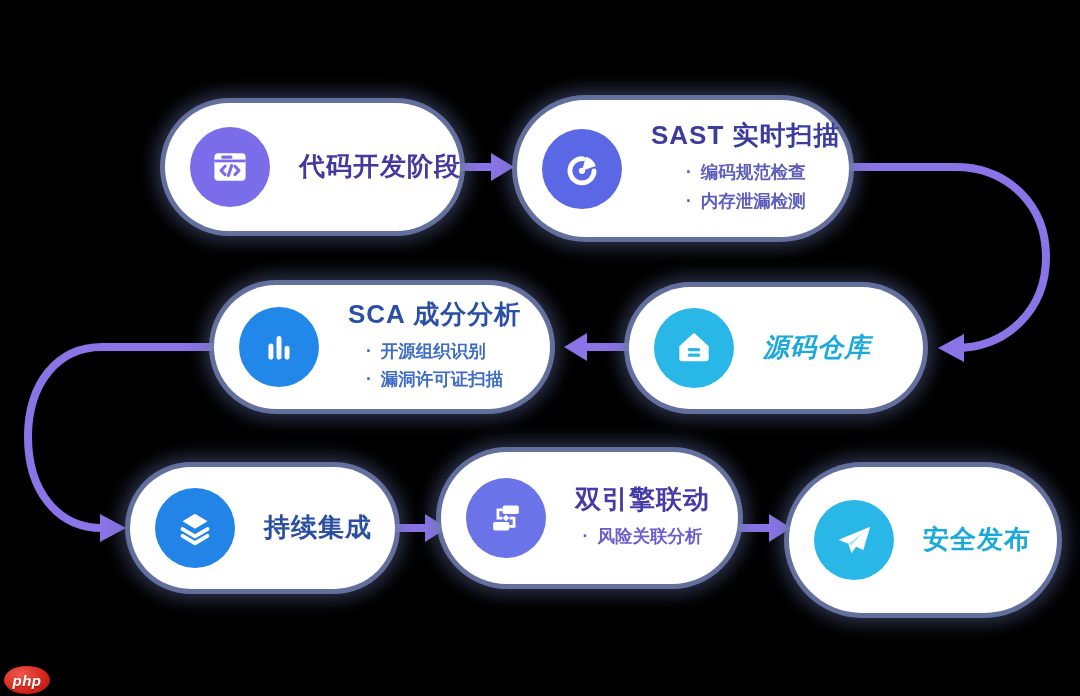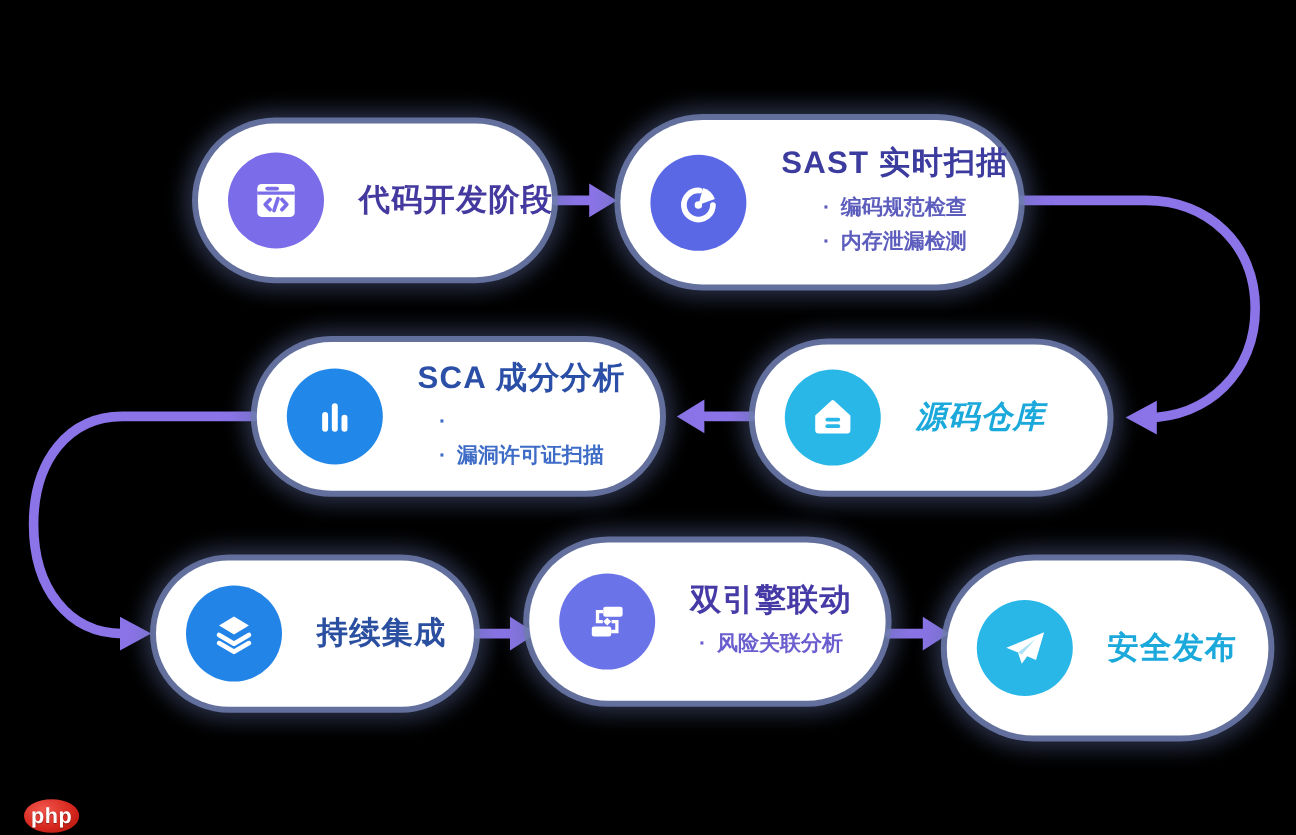--- a/index.html
+++ b/index.html
@@ -19,24 +19,24 @@
     width:80px;height:80px;border-radius:50%;flex:none;
     margin-left:25px;display:flex;align-items:center;justify-content:center;
   }
   .icon-circle svg{display:block;}
   .node-text{margin-left:29px;display:flex;flex-direction:column;align-items:center;}
   .node-title{font-size:26px;font-weight:bold;letter-spacing:1px;line-height:1.15;white-space:nowrap;}
   .node-bullets{margin-top:7px;font-size:17.5px;font-weight:bold;line-height:1.65;}
   .bullet{display:flex;align-items:center;white-space:nowrap;}
   .bullet-mark{margin-right:9px;font-weight:bold;}
   .watermark{
-    position:absolute;left:20px;top:666px;width:46px;height:28px;border-radius:50%;
+    position:absolute;left:4px;top:666px;width:46px;height:28px;border-radius:50%;
     background:radial-gradient(ellipse at 35% 30%, #f0564c 0%, #d7281f 55%, #a91208 100%);
     display:flex;align-items:center;justify-content:center;
-    color:#fff;font-weight:bold;font-size:18px;letter-spacing:.5px;
+    color:#fff;font-style:italic;font-weight:bold;font-size:15px;letter-spacing:.5px;
     text-shadow:0 1px 1px rgba(0,0,0,.4);
   }
 </style>
 </head>
 <body>
 
 <div class="canvas">
 
   <div style="color: rgb(139, 116, 232);">
     <svg class="connectors" width="1080" height="696" viewBox="0 0 1080 696">
@@ -112,20 +112,21 @@
         <line x1="7.6" y1="11.4" x2="7.6" y2="17.6" stroke="#fff" stroke-width="2.7" stroke-linecap="round"></line>
         <line x1="12" y1="7.4" x2="12" y2="17.6" stroke="#fff" stroke-width="2.7" stroke-linecap="round"></line>
         <line x1="16.4" y1="12.6" x2="16.4" y2="17.6" stroke="#fff" stroke-width="2.7" stroke-linecap="round"></line>
       </svg>
     </div>
     <div class="node-text">
       <div class="node-title" style="color: rgb(43, 79, 166);">SCA 成分分析</div>
       <div class="node-bullets" style="color: rgb(62, 108, 198);">
         <div class="bullet">
             <span class="bullet-mark">·</span>
+            <span>开源组织识别</span>
           </div>
         <div class="bullet">
             <span class="bullet-mark">·</span>
             <span>漏洞许可证扫描</span>
           </div>
       </div>
     </div>
   </div>
 
   <div class="node" style="left:629px;top:287px;width:294px;height:122px;font-style:italic;">

